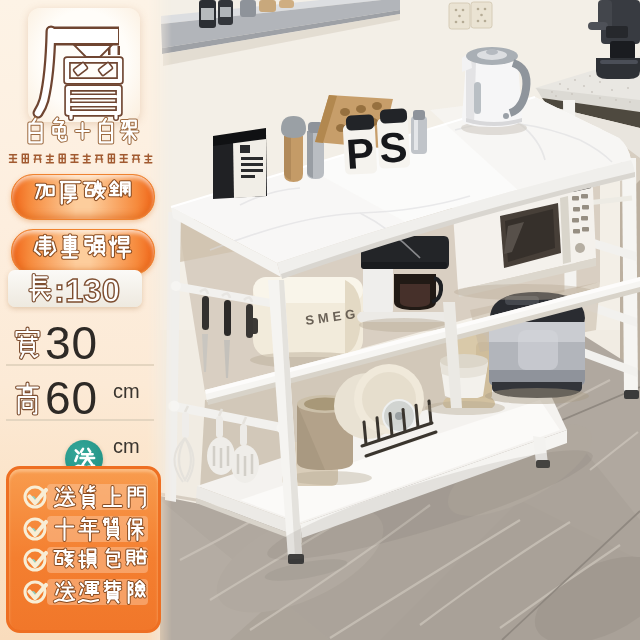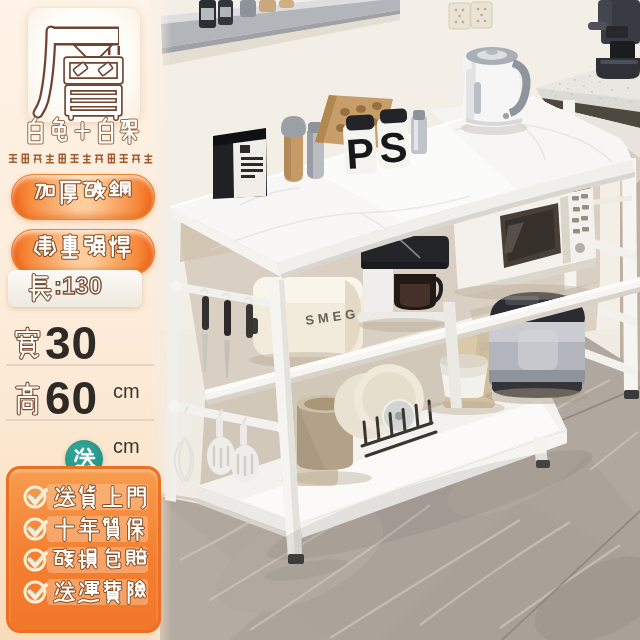--- a/index.html
+++ b/index.html
@@ -9,23 +9,23 @@
  -webkit-mask-image:linear-gradient(90deg,#000 86%,rgba(0,0,0,0) 100%);
  mask-image:linear-gradient(90deg,#000 86%,rgba(0,0,0,0) 100%);}
 .badge{position:absolute;left:28px;top:8px;width:112px;height:114px;border-radius:12px;
  background:radial-gradient(ellipse at 50% 45%,#fffdf9 55%,#fbeedd 100%);box-shadow:0 2px 8px rgba(180,120,70,.25);}
 .pill{position:absolute;left:11px;width:142px;height:44px;border-radius:22px;
  background:linear-gradient(90deg,#f0661a 0%,#f68a3c 12%,#fdcd9c 45%,#fdcd9c 55%,#f68a3c 88%,#f0661a 100%);
  box-shadow:inset 0 3px 4px rgba(255,255,255,.65),inset 0 -4px 6px rgba(216,90,10,.45),0 2px 5px rgba(220,120,40,.35);
  border:1px solid #ef8330;}
 .chip{position:absolute;left:8px;top:270px;width:134px;height:37px;border-radius:7px;
  background:linear-gradient(180deg,#fbfaf7,#eee9df);box-shadow:0 2px 5px rgba(170,120,70,.3);}
-.chiptxt{left:54px;top:272px;font-size:24px;font-weight:bold;color:#fff;
+.chiptxt{left:54px;top:272px;font-size:33px;font-weight:bold;color:#fff;
  -webkit-text-stroke:1.4px #7d4e30;letter-spacing:0px;}
-.num{font-size:46px;font-weight:bold;color:#2e2a26;letter-spacing:1px;}
+.num{font-size:46px;font-weight:normal;color:#2e2a26;letter-spacing:1px;}
 .cm{font-size:20px;color:#3a352f;margin-top:44px;}
 .hr{position:absolute;left:6px;width:148px;height:1.5px;background:#e4d5c0;}
 .gift{position:absolute;left:65px;top:440px;width:38px;height:38px;border-radius:50%;
  background:radial-gradient(circle at 40% 35%,#35a89a,#1f8d80);box-shadow:0 2px 4px rgba(120,80,40,.3);}
 .panel{position:absolute;left:6px;top:466px;width:149px;height:161px;border-radius:14px;
  background:linear-gradient(180deg,#f89c4e 0%,#f47f30 55%,#f1772a 100%);
  border:3px solid #ee6f22;box-shadow:inset 0 3px 3px rgba(255,220,180,.5);}
 .strip{position:absolute;left:47px;width:101px;height:26px;border-radius:4px;background:rgba(252,198,158,.5);}
 </style></head>
 <body>

